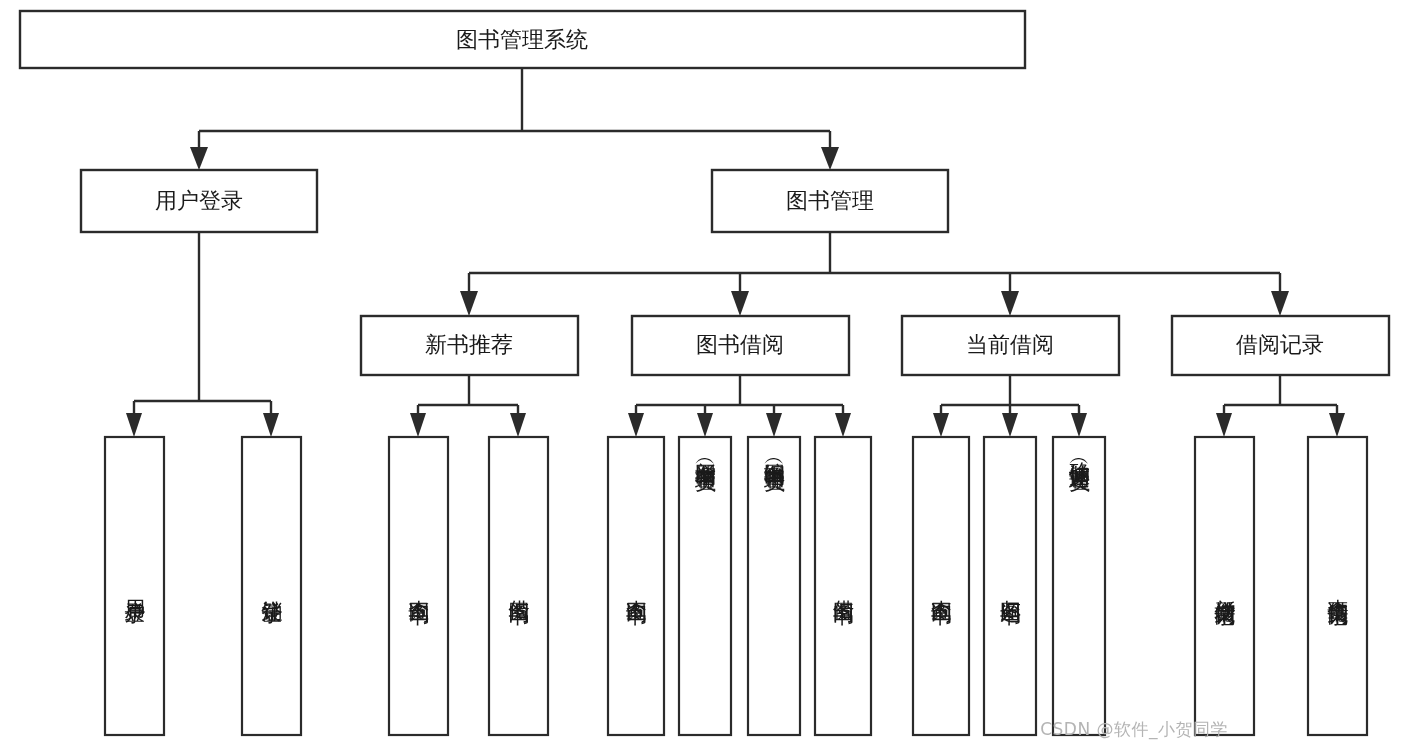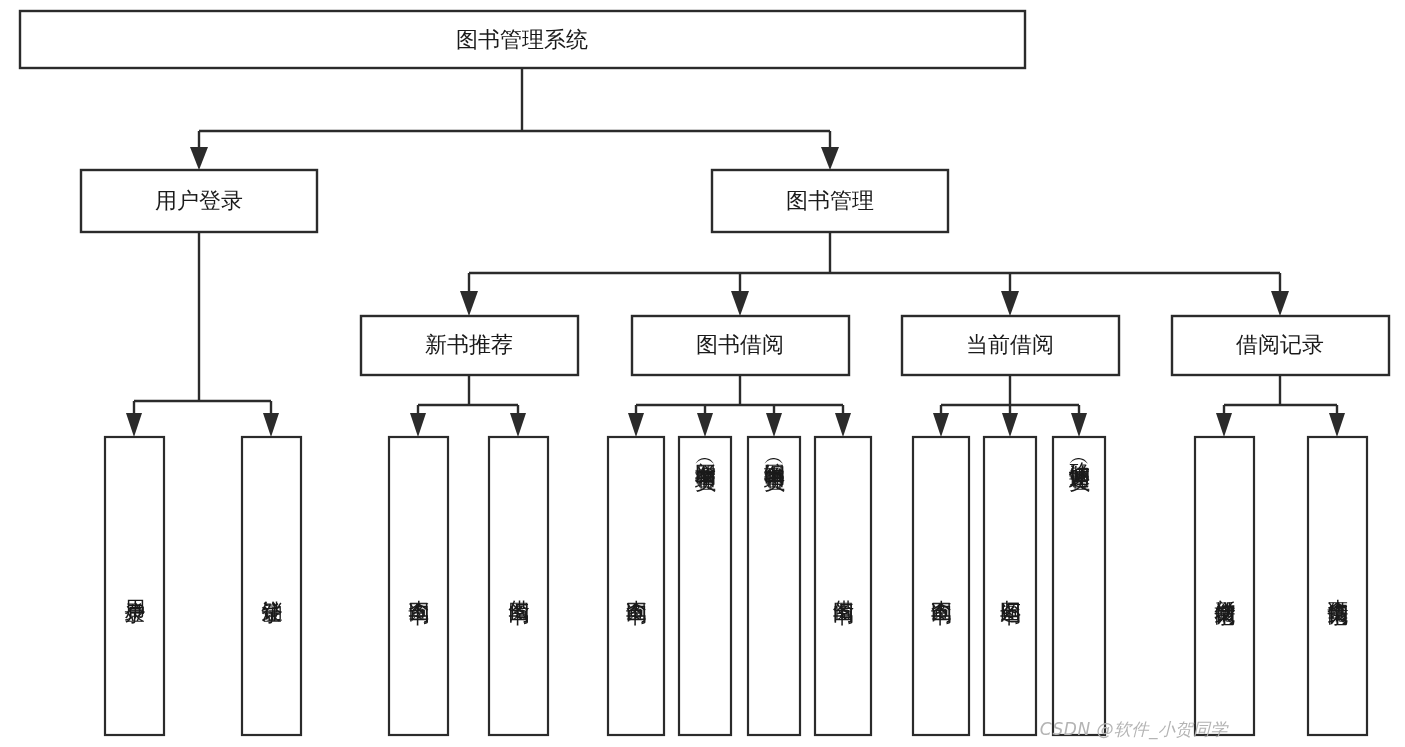--- a/index.html
+++ b/index.html
@@ -72,21 +72,20 @@
   }
   .watermark {
     position: absolute;
     right: 8px;
     bottom: 6px;
     font-family: "DejaVu Sans", "Liberation Sans", sans-serif;
     font-size: 17px;
     color: #b4b4b4;
     letter-spacing: 0.5px;
     white-space: nowrap;
-    font-style: italic;
   }
 </style>
 </head>
 <body>
 
 <div id="diagram-root">
 
   <svg class="flow" viewBox="0 0 1405 747" xmlns="http://www.w3.org/2000/svg">
 
     <g>

